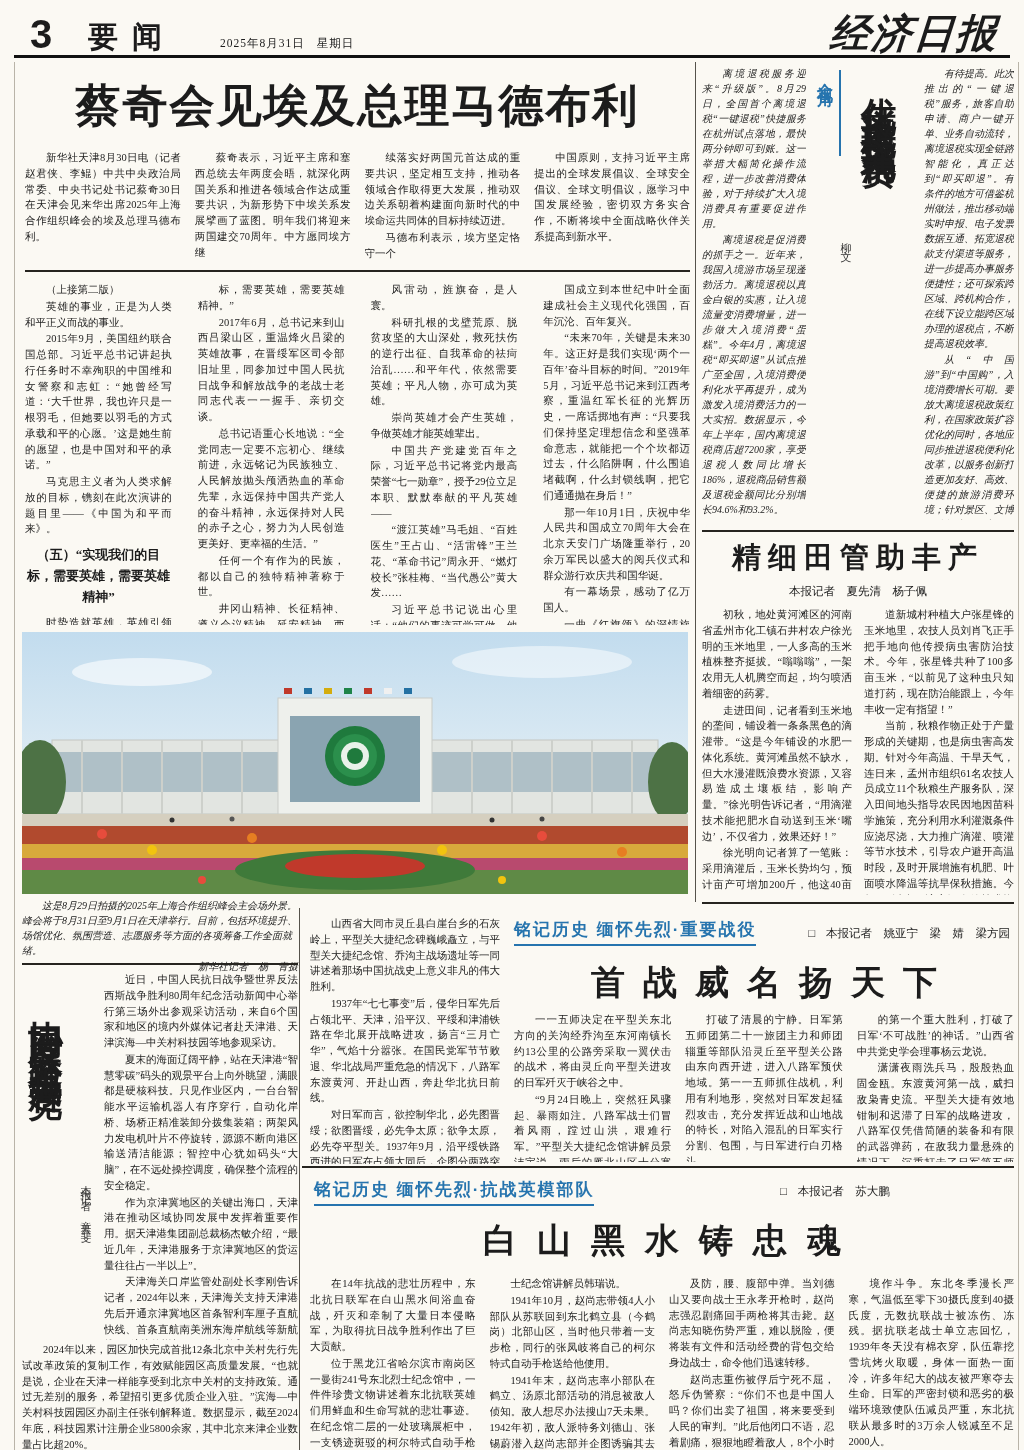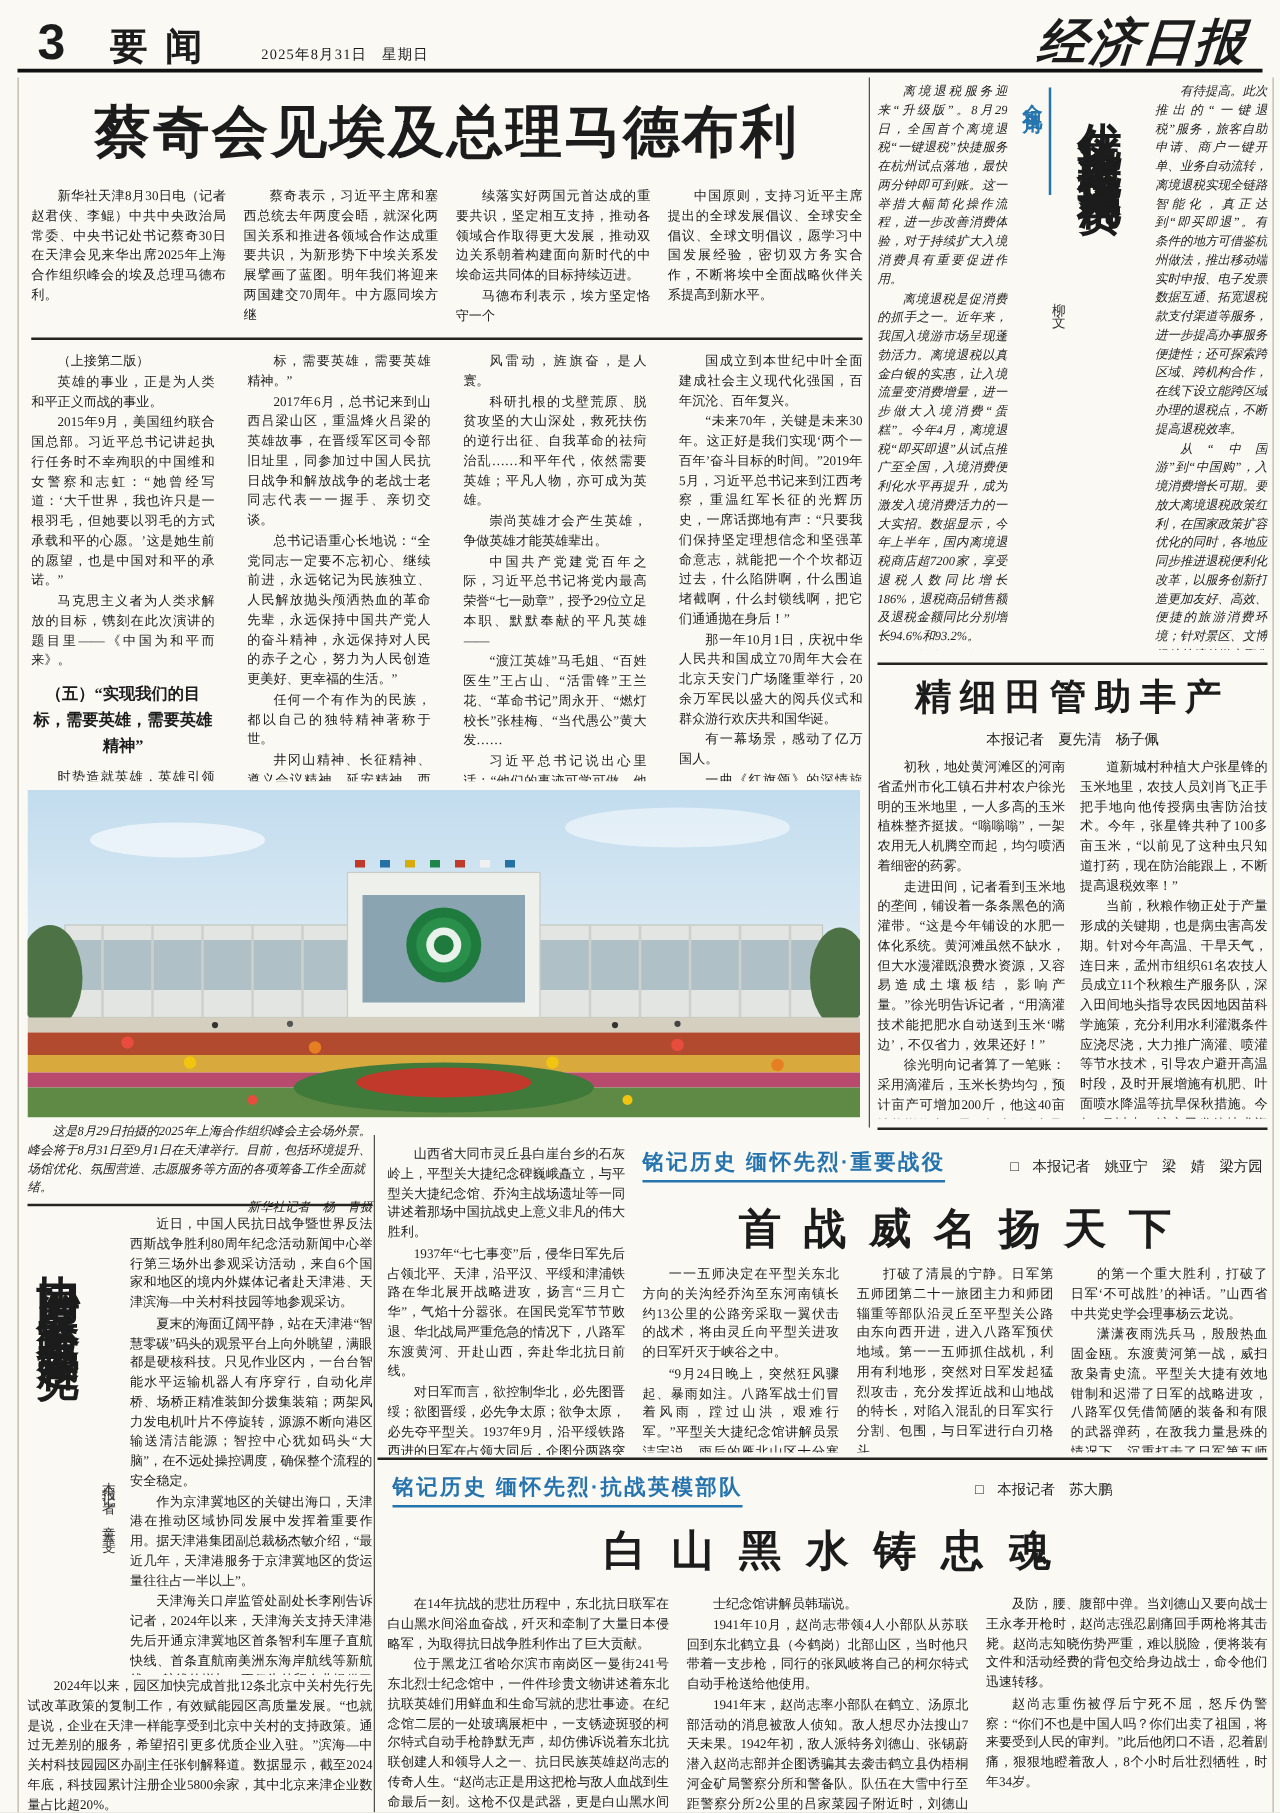--- a/index.html
+++ b/index.html
@@ -31,21 +31,21 @@
   .v-headline{font-weight:900;font-size:35px;line-height:1.08;letter-spacing:5px;}
   .credit{text-align:right;text-indent:0;}
 </style>
 </head>
 <body>
 
 <div class="page">
 
   <div class="abs page-number" style="left:30px;top:12px;">3</div>
   <div class="abs section-name" style="left:88px;top:17px;">要闻</div>
-  <div class="abs issue-date" style="left:209px;top:36px;">
+  <div class="abs issue-date" style="left:220px;top:36px;">
     <span>2025年8月31日</span>
     <span style="margin-left:8px;">星期日</span>
   </div>
   <div class="abs masthead" style="right:26px;top:6px;">经济日报</div>
   <div class="abs" style="left:14px;top:55px;width:996px;height:2.5px;background:#111;"></div>
   <div class="abs edge" style="left:14px;top:62px;height:1388px;"></div>
   <div class="abs edge" style="left:1018px;top:62px;height:1388px;"></div>
 
   <div class="abs lead-headline heiti" style="left:25px;top:76px;width:665px;">蔡奇会见埃及总理马德布利</div>
   <div class="abs cols body-text" style="left:25px;top:150px;width:665px;height:112px;gap:14px;">
@@ -194,21 +194,21 @@
   <div class="abs" style="left:702px;top:538px;width:312px;height:362px;">
     <div style="text-align:center;font-weight:bold;font-size:29px;letter-spacing:7px;">精细田管助丰产</div>
     <div style="text-align:center;font-size:11.5px;margin-top:6px;">本报记者　夏先清　杨子佩</div>
     <div class="cols body-text" style="margin-top:8px;height:288px;gap:12px;">
       <div>
           <p class="para">初秋，地处黄河滩区的河南省孟州市化工镇石井村农户徐光明的玉米地里，一人多高的玉米植株整齐挺拔。“嗡嗡嗡”，一架农用无人机腾空而起，均匀喷洒着细密的药雾。</p>
           <p class="para">走进田间，记者看到玉米地的垄间，铺设着一条条黑色的滴灌带。“这是今年铺设的水肥一体化系统。黄河滩虽然不缺水，但大水漫灌既浪费水资源，又容易造成土壤板结，影响产量。”徐光明告诉记者，“用滴灌技术能把肥水自动送到玉米‘嘴边’，不仅省力，效果还好！”</p>
           <p class="para">徐光明向记者算了一笔账：采用滴灌后，玉米长势均匀，预计亩产可增加200斤，他这40亩地能增收上万元；加上无人机飞防节省的人工成本，整体效益更加明显。在这片希望的田野上，科技正悄然改变着传统的农耕方式，不仅解放了生产力，更描绘出乡村振兴新图景。</p>
         </div>
       <div>
-          <p class="para">道新城村种植大户张星锋的玉米地里，农技人员刘肖飞正手把手地向他传授病虫害防治技术。今年，张星锋共种了100多亩玉米，“以前见了这种虫只知道打药，现在防治能跟上，不断提高退税效率！”</p>
+          <p class="para">道新城村种植大户张星锋的玉米地里，农技人员刘肖飞正手把手地向他传授病虫害防治技术。今年，张星锋共种了100多亩玉米，“以前见了这种虫只知道打药，现在防治能跟上，今年丰收一定有指望！”</p>
           <p class="para">当前，秋粮作物正处于产量形成的关键期，也是病虫害高发期。针对今年高温、干旱天气，连日来，孟州市组织61名农技人员成立11个秋粮生产服务队，深入田间地头指导农民因地因苗科学施策，充分利用水利灌溉条件应浇尽浇，大力推广滴灌、喷灌等节水技术，引导农户避开高温时段，及时开展增施有机肥、叶面喷水降温等抗旱保秋措施。今年7月以来，该市已发放技术资料6000余份，秋作物浇水面积近70万余亩次。此外，严密监测秋作物病虫害发生动态，加密田间普查频次，及时发布趋势预报和技术信息，做好综合防治。目前，孟州市玉米、花生、大豆等主要秋作物病虫害累计防治50余万亩。</p>
         </div>
     </div>
   </div>
   <div class="abs hr" style="left:702px;top:902px;width:312px;"></div>
 
   <div class="abs hr" style="left:22px;top:963px;width:276px;"></div>
   <div class="abs vr" style="left:299px;top:908px;height:542px;"></div>
 
   <div class="abs" style="left:22px;top:970px;width:276px;height:480px;">
@@ -267,16 +267,19 @@
         </div>
       <div>
           <p class="para">士纪念馆讲解员韩瑞说。</p>
           <p class="para">1941年10月，赵尚志带领4人小部队从苏联回到东北鹤立县（今鹤岗）北部山区，当时他只带着一支步枪，同行的张凤岐将自己的柯尔特式自动手枪送给他使用。</p>
           <p class="para">1941年末，赵尚志率小部队在鹤立、汤原北部活动的消息被敌人侦知。敌人想尽办法搜山7天未果。1942年初，敌人派特务刘德山、张锡蔚潜入赵尚志部并企图诱骗其去袭击鹤立县伪梧桐河金矿局警察分所和警备队。队伍在大雪中行至距警察分所2公里的吕家菜园子附近时，刘德山谎称去小便，突然从背后向赵尚志开枪。赵尚志猝不</p>
         </div>
       <div>
           <p class="para">及防，腰、腹部中弹。当刘德山又要向战士王永孝开枪时，赵尚志强忍剧痛回手两枪将其击毙。赵尚志知晓伤势严重，难以脱险，便将装有文件和活动经费的背包交给身边战士，命令他们迅速转移。</p>
           <p class="para">赵尚志重伤被俘后宁死不屈，怒斥伪警察：“你们不也是中国人吗？你们出卖了祖国，将来要受到人民的审判。”此后他闭口不语，忍着剧痛，狠狠地瞪着敌人，8个小时后壮烈牺牲，时年34岁。</p>
         </div>
+      <div>
+          <p class="para">境作斗争。东北冬季漫长严寒，气温低至零下30摄氏度到40摄氏度，无数抗联战士被冻伤、冻残。据抗联老战士单立志回忆，1939年冬天没有棉衣穿，队伍靠挖雪坑烤火取暖，身体一面热一面冷，许多年纪大的战友被严寒夺去生命。日军的严密封锁和恶劣的极端环境致使队伍减员严重，东北抗联从最多时的3万余人锐减至不足2000人。</p>
+        </div>
     </div>
   </div>
 
 </div>
 
 </body></html>

